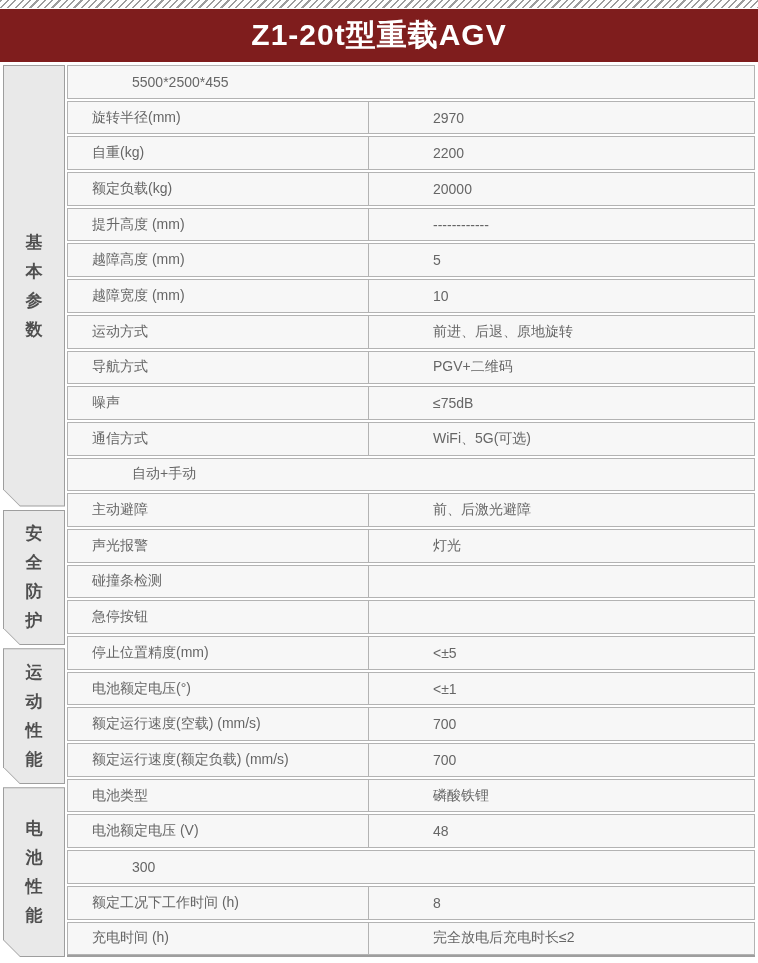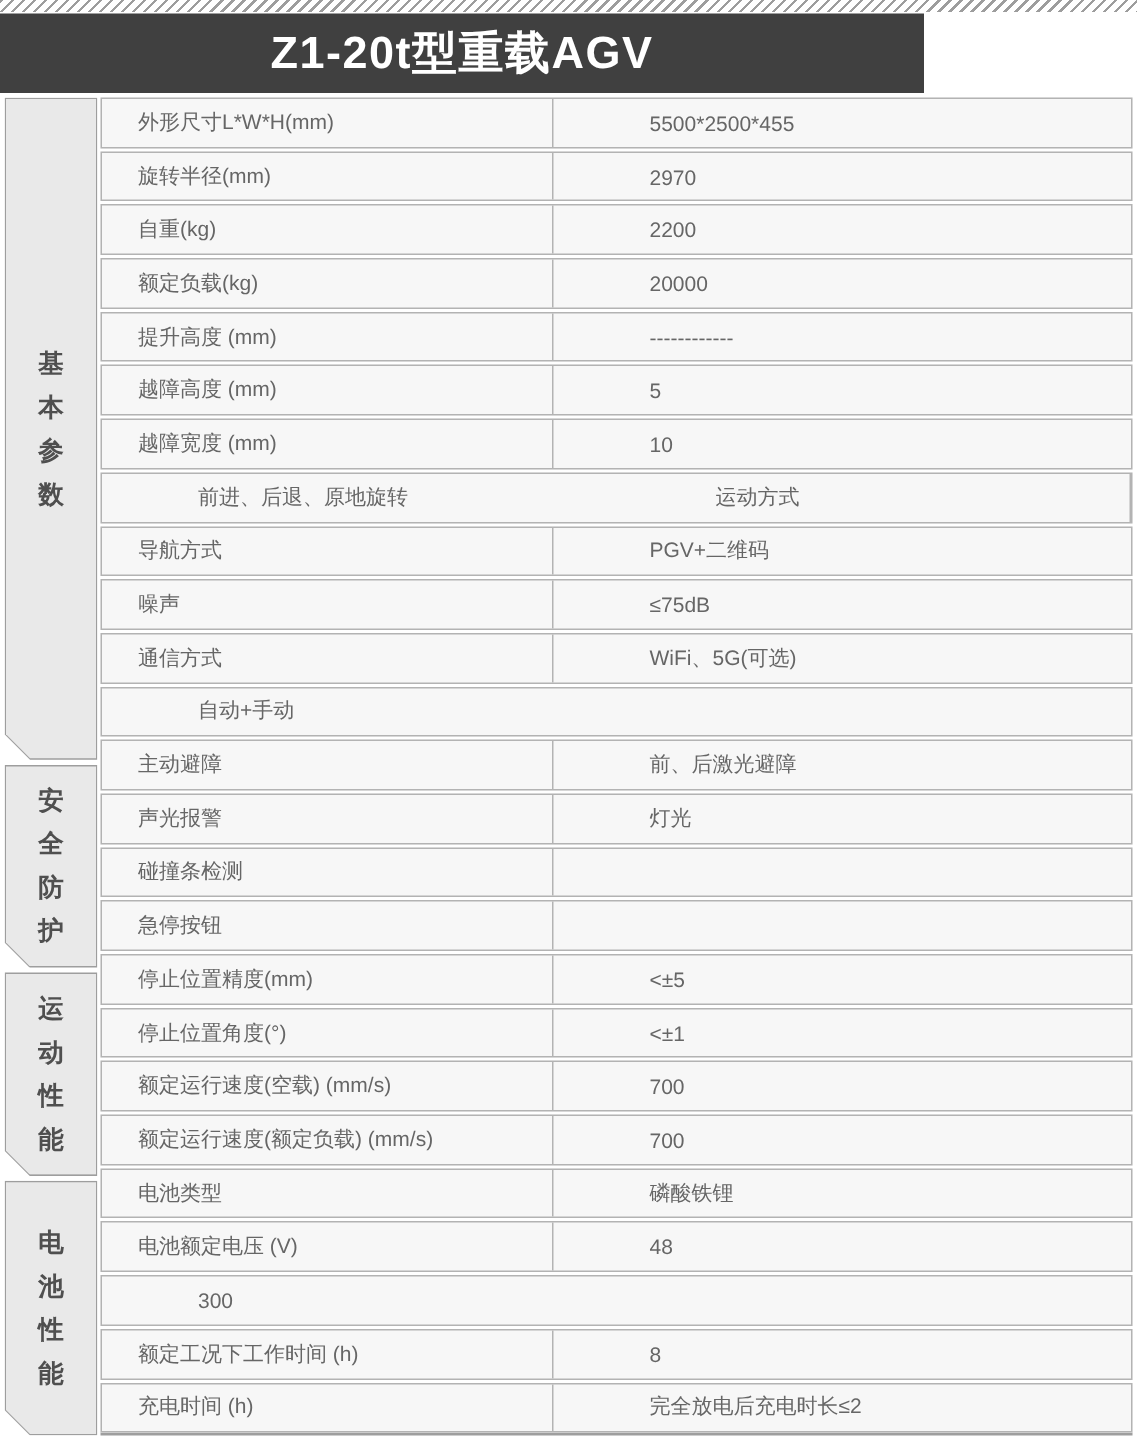--- a/index.html
+++ b/index.html
@@ -6,22 +6,22 @@
   body{
     width:758px;height:963px;position:relative;overflow:hidden;
     font-family:"Liberation Sans","DejaVu Sans",sans-serif;
     -webkit-font-smoothing:antialiased;
   }
   .hatch{
     position:absolute;top:0;left:0;width:758px;height:8px;
     background:repeating-linear-gradient(135deg,#9d9d9d 0 1.6px,#ffffff 1.6px 5.2px);
   }
   .header{
-    position:absolute;top:9px;left:0;width:616px;height:53px;
-    background:#404040;display:flex;align-items:center;justify-content:center;
+    position:absolute;top:9px;left:0;width:758px;height:53px;
+    background:#7f1d1d;display:flex;align-items:center;justify-content:center;
   }
   .header h1{
     margin:0;color:#ffffff;font-size:30px;font-weight:bold;letter-spacing:1px;
   }
   .table{
     position:absolute;top:65px;left:3px;width:752px;height:892px;
     display:flex;
   }
   .sidebar{
     width:62px;flex:0 0 62px;display:flex;flex-direction:column;gap:3px;
@@ -103,21 +103,20 @@
           <div class="sec-label">
             <span>电</span>
             <span>池</span>
             <span>性</span>
             <span>能</span>
           </div>
         </div>
       </div>
     <div class="rows">
         <div class="row">
-          <div class="cell label">外形尺寸L*W*H(mm)</div>
           <div class="cell value">5500*2500*455</div>
         </div>
         <div class="row">
           <div class="cell label">旋转半径(mm)</div>
           <div class="cell value">2970</div>
         </div>
         <div class="row">
           <div class="cell label">自重(kg)</div>
           <div class="cell value">2200</div>
         </div>
@@ -131,22 +130,22 @@
         </div>
         <div class="row">
           <div class="cell label">越障高度 (mm)</div>
           <div class="cell value">5</div>
         </div>
         <div class="row">
           <div class="cell label">越障宽度 (mm)</div>
           <div class="cell value">10</div>
         </div>
         <div class="row">
+          <div class="cell label">运动方式</div>
           <div class="cell value">前进、后退、原地旋转</div>
-          <div class="cell label">运动方式</div>
         </div>
         <div class="row">
           <div class="cell label">导航方式</div>
           <div class="cell value">PGV+二维码</div>
         </div>
         <div class="row">
           <div class="cell label">噪声</div>
           <div class="cell value">≤75dB</div>
         </div>
         <div class="row">
@@ -168,21 +167,21 @@
           <div class="cell label">碰撞条检测</div>
         </div>
         <div class="row">
           <div class="cell label">急停按钮</div>
         </div>
         <div class="row">
           <div class="cell label">停止位置精度(mm)</div>
           <div class="cell value">&lt;±5</div>
         </div>
         <div class="row">
-          <div class="cell label">停止位置角度(°)</div>
+          <div class="cell label">电池额定电压(°)</div>
           <div class="cell value">&lt;±1</div>
         </div>
         <div class="row">
           <div class="cell label">额定运行速度(空载) (mm/s)</div>
           <div class="cell value">700</div>
         </div>
         <div class="row">
           <div class="cell label">额定运行速度(额定负载) (mm/s)</div>
           <div class="cell value">700</div>
         </div>

